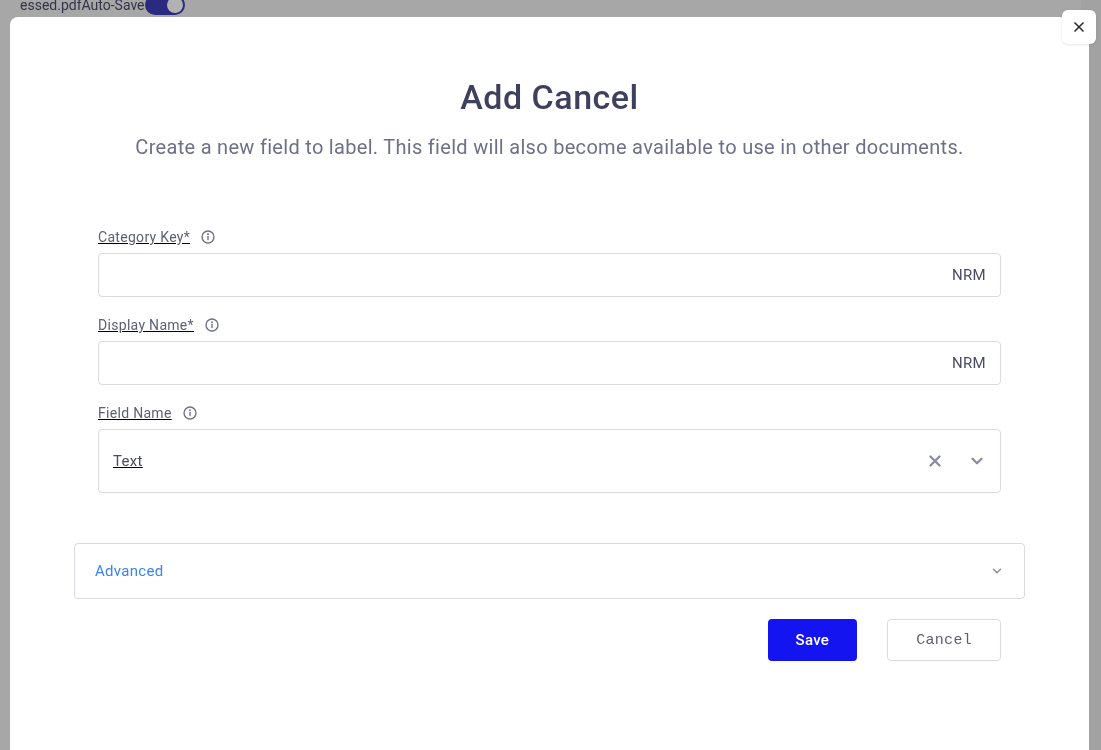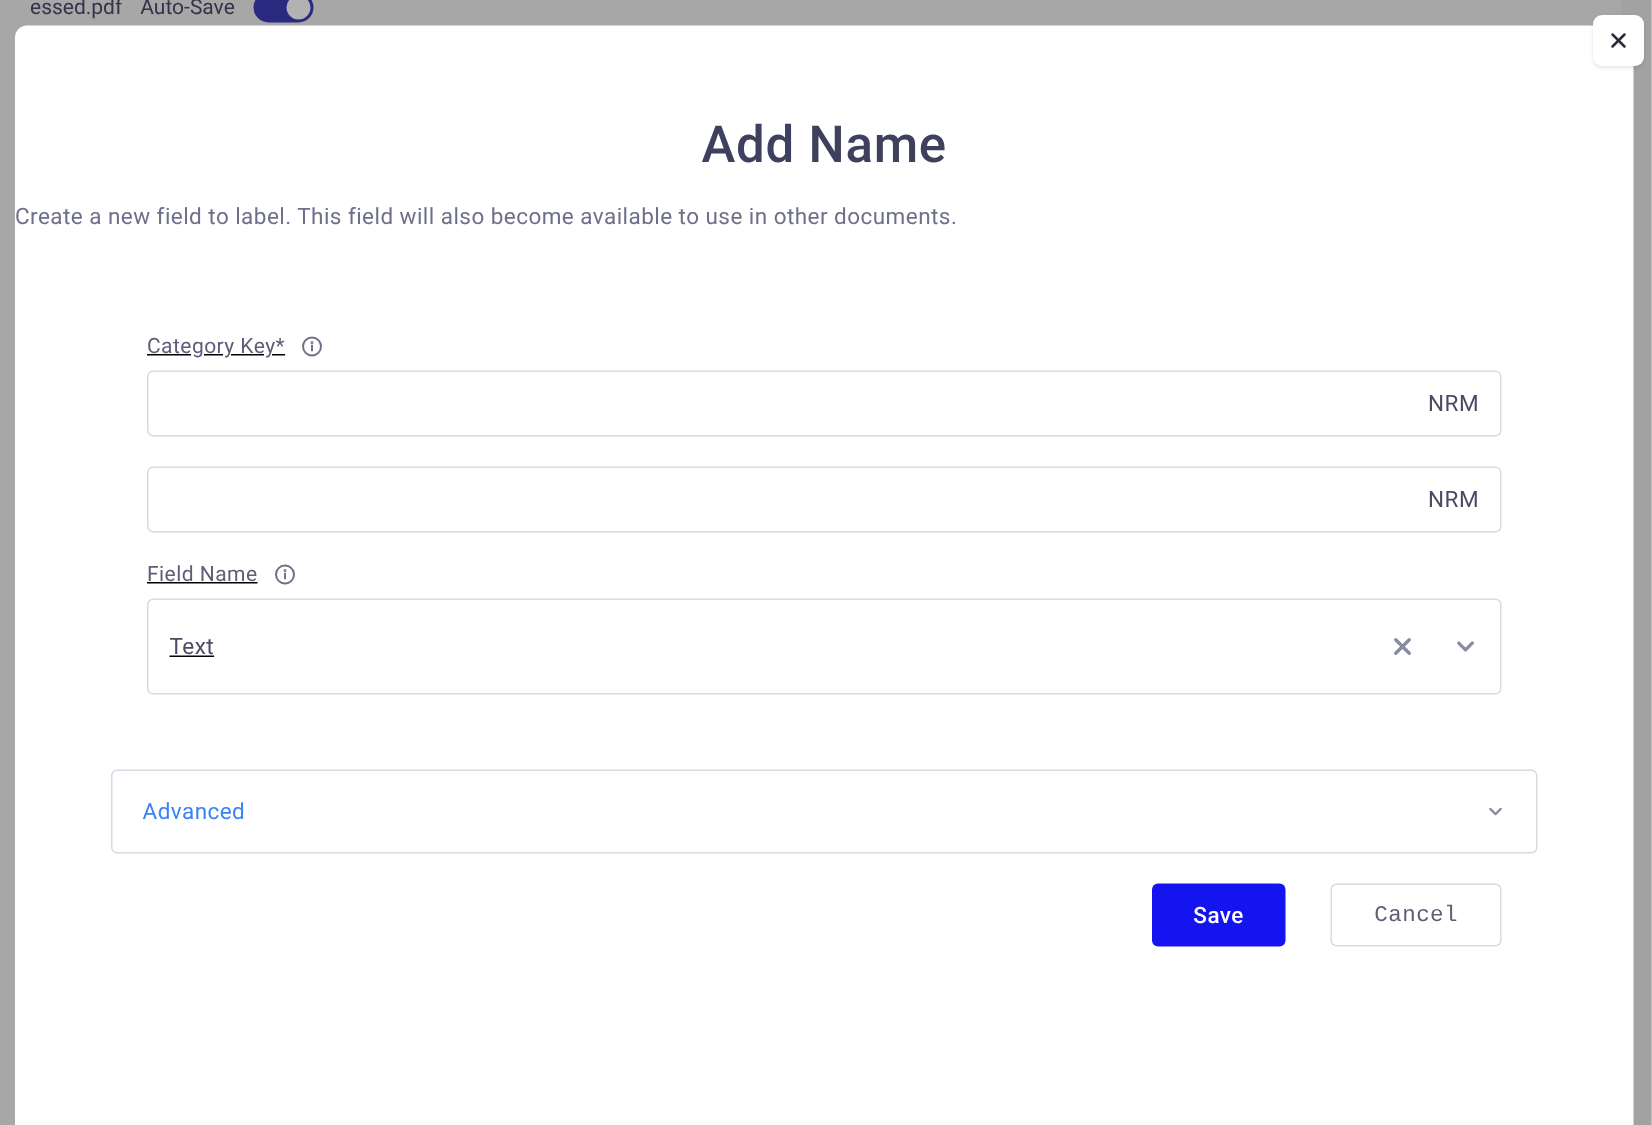--- a/index.html
+++ b/index.html
@@ -28,21 +28,21 @@
     
     .backdrop-header {
       position: absolute;
       top: 0;
       left: 0;
       width: 100%;
       height: 10px;
       display: flex;
       align-items: center;
       padding: 0 20px;
-      gap: 12px;
+      gap: 0;
       color: #4a4a6a;
       font-size: 14px;
     }
     
     .backdrop-header .autosave-label {
       color: #4a4a6a;
     }
     
     .backdrop-toggle {
       width: 40px;
@@ -119,22 +119,22 @@
     .modal-title {
       text-align: center;
       font-size: 34px;
       font-weight: 500;
       color: #3f405e;
       letter-spacing: 0.5px;
       margin-bottom: 18px;
     }
     
     .modal-subtitle {
-      text-align: left;
-      font-size: 15px;
+      text-align: center;
+      font-size: 20px;
       color: #6e6f8a;
       letter-spacing: 0.3px;
       margin-bottom: 70px;
     }
     
     .form-area {
       padding: 0 88px;
     }
     
     .form-group {
@@ -292,40 +292,50 @@
 
 <div class="modal">
   <button class="close-btn">
     <svg viewBox="0 0 24 24" fill="none" stroke="#2a2a3a" stroke-width="2.5" stroke-linecap="round">
       <line x1="6" y1="6" x2="18" y2="18"></line>
       <line x1="18" y1="6" x2="6" y2="18"></line>
     </svg>
   </button>
 
   <div class="modal-content">
-    <h1 class="modal-title">Add Name</h1>
+    <h1 class="modal-title">Add Cancel</h1>
     <p class="modal-subtitle">Create a new field to label. This field will also become available to use in other documents.</p>
 
     <div class="form-area">
 
       <div class="form-group">
         <div class="form-label">
           <span>Category Key*</span>
           <span class="info-icon">
             <svg viewBox="0 0 24 24" fill="none" stroke="#6e6f8a" stroke-width="2">
               <circle cx="12" cy="12" r="9"></circle>
               <line x1="12" y1="11" x2="12" y2="16" stroke-linecap="round"></line>
               <circle cx="12" cy="8" r="0.5" fill="#6e6f8a"></circle>
             </svg>
           </span>
         </div>
         <input type="text" class="form-input" value="NRM" style="">
       </div>
 
       <div class="form-group">
+        <div class="form-label">
+          <span>Display Name*</span>
+          <span class="info-icon">
+            <svg viewBox="0 0 24 24" fill="none" stroke="#6e6f8a" stroke-width="2">
+              <circle cx="12" cy="12" r="9"></circle>
+              <line x1="12" y1="11" x2="12" y2="16" stroke-linecap="round"></line>
+              <circle cx="12" cy="8" r="0.5" fill="#6e6f8a"></circle>
+            </svg>
+          </span>
+        </div>
         <input type="text" class="form-input" value="NRM" style="">
       </div>
 
       <div class="form-group">
         <div class="form-label">
           <span>Field Name</span>
           <span class="info-icon">
             <svg viewBox="0 0 24 24" fill="none" stroke="#6e6f8a" stroke-width="2">
               <circle cx="12" cy="12" r="9"></circle>
               <line x1="12" y1="11" x2="12" y2="16" stroke-linecap="round"></line>

